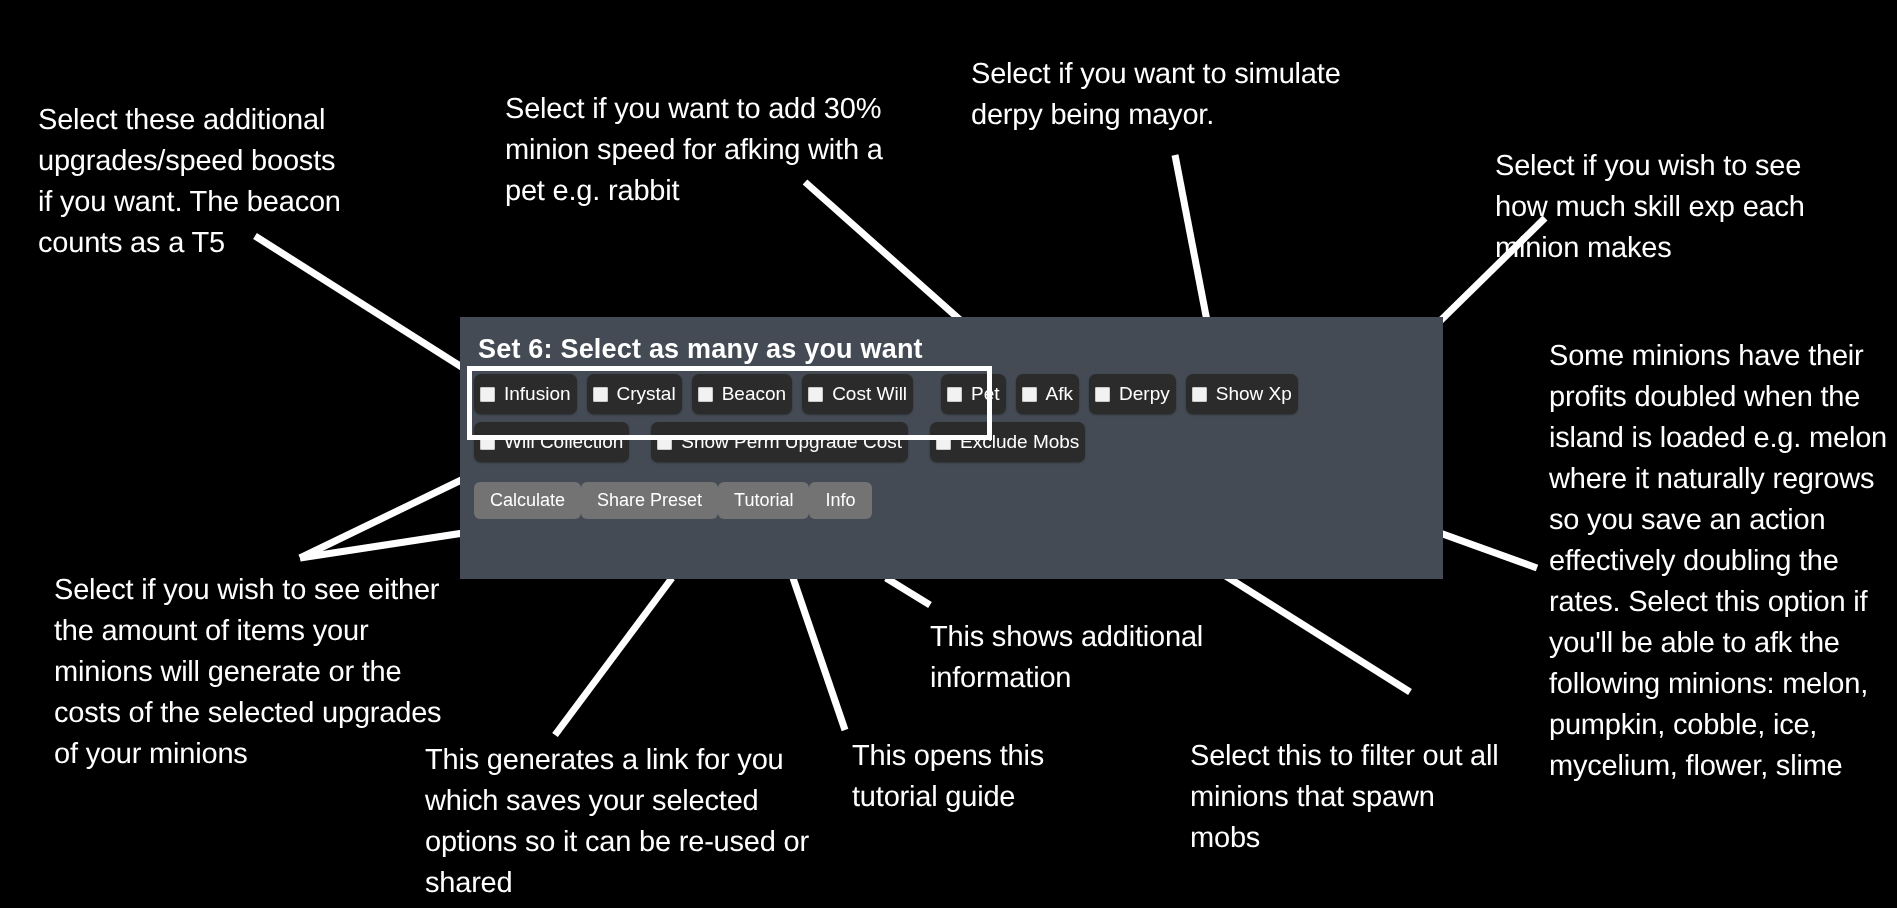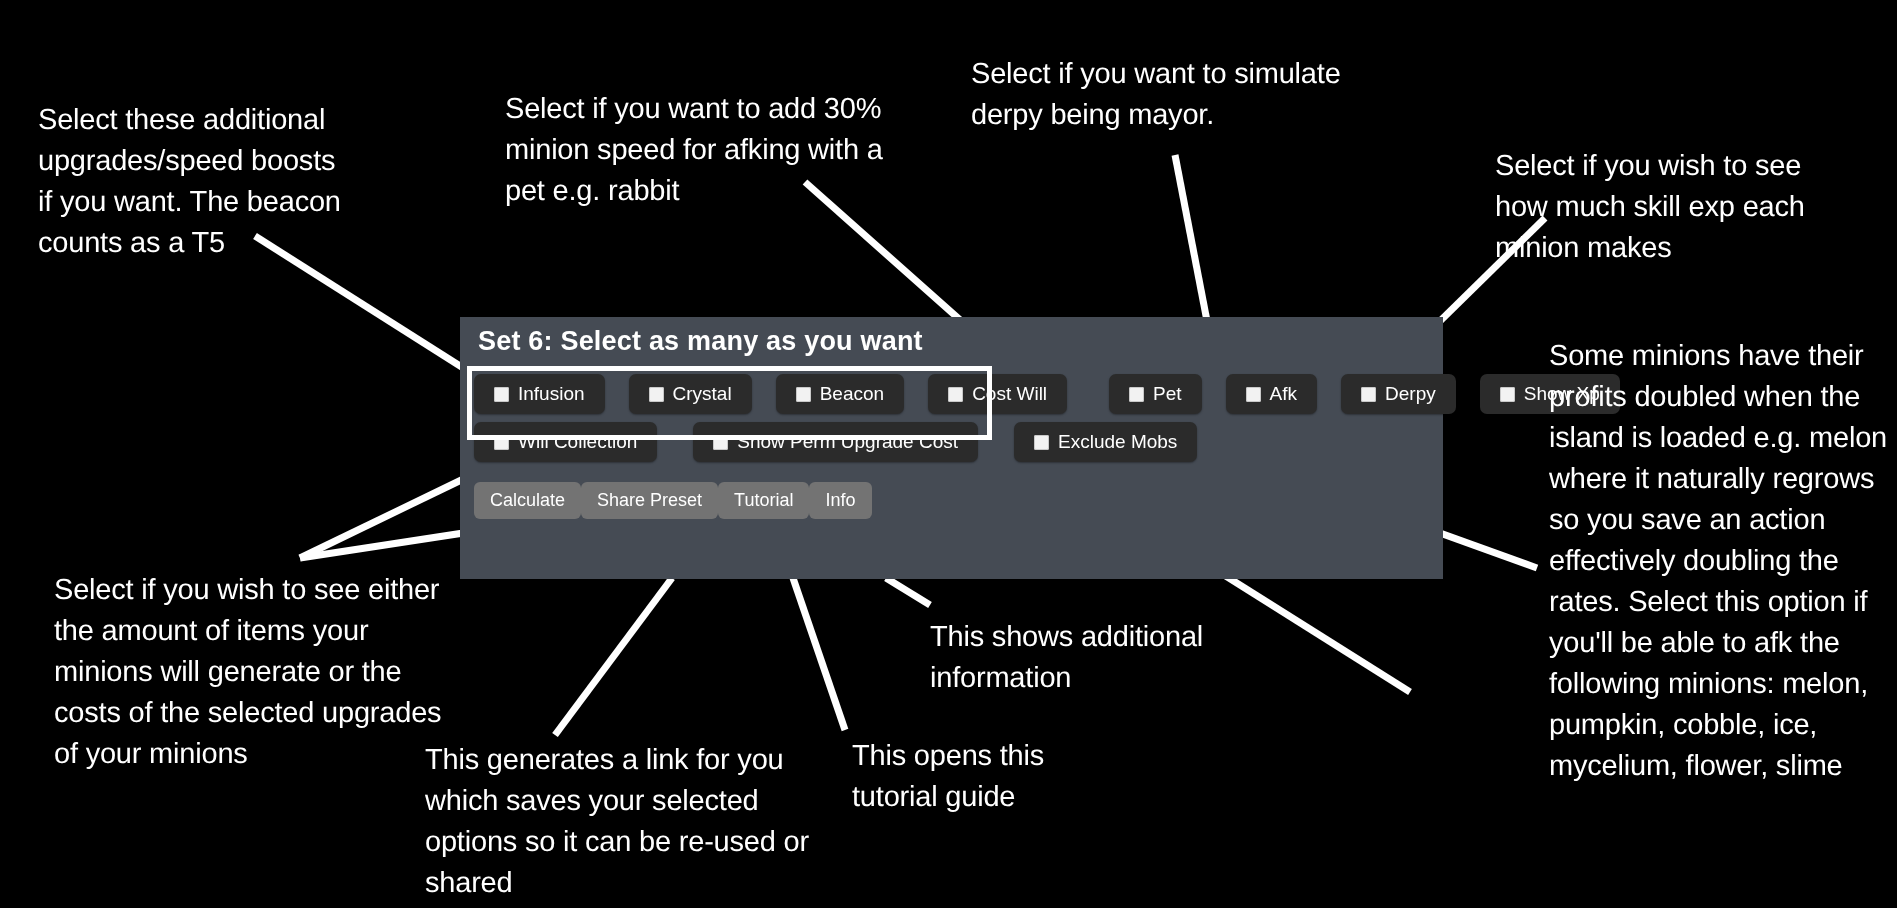--- a/index.html
+++ b/index.html
@@ -53,21 +53,21 @@
     top: 317px;
     width: 983px;
     height: 262px;
     background: #454b54;
     box-sizing: border-box;
   }
 
   #panel-title {
     position: absolute;
     left: 18px;
-    top: 9px;
+    top: 17px;
     color: #ffffff;
     font-family: "Liberation Sans", sans-serif;
     font-weight: bold;
     font-size: 27px;
     letter-spacing: 0.2px;
     white-space: nowrap;
   }
 
   .row {
     position: absolute;
@@ -95,22 +95,22 @@
 
   .toggle {
     display: inline-flex;
     align-items: center;
     justify-content: center;
     background: #2b2b2b;
     color: #ffffff;
     border: none;
     border-radius: 7px;
     height: 40px;
-    padding: 0 20px;
-    margin-right: 24px;
+    padding: 0 6px;
+    margin-right: 10px;
     font-family: "Liberation Sans", sans-serif;
     font-size: 19px;
     font-weight: 400;
     white-space: nowrap;
     cursor: pointer;
     box-shadow: 0 1px 2px rgba(0,0,0,0.35);
   }
 
   .toggle .cbx {
     display: inline-block;
@@ -280,14 +280,17 @@
 which saves your selected
 options so it can be re-used or
 shared</div>
 
   <div class="callout" style="left:852px; top:736px; width:260px;">This opens this
 tutorial guide</div>
 
   <div class="callout" style="left:930px; top:617px; width:300px;">This shows additional
 information</div>
 
+  <div class="callout" style="left:1190px; top:736px; width:340px;">Select this to filter out all
+minions that spawn
+mobs</div>
 
 </div>
 
 </body></html>

